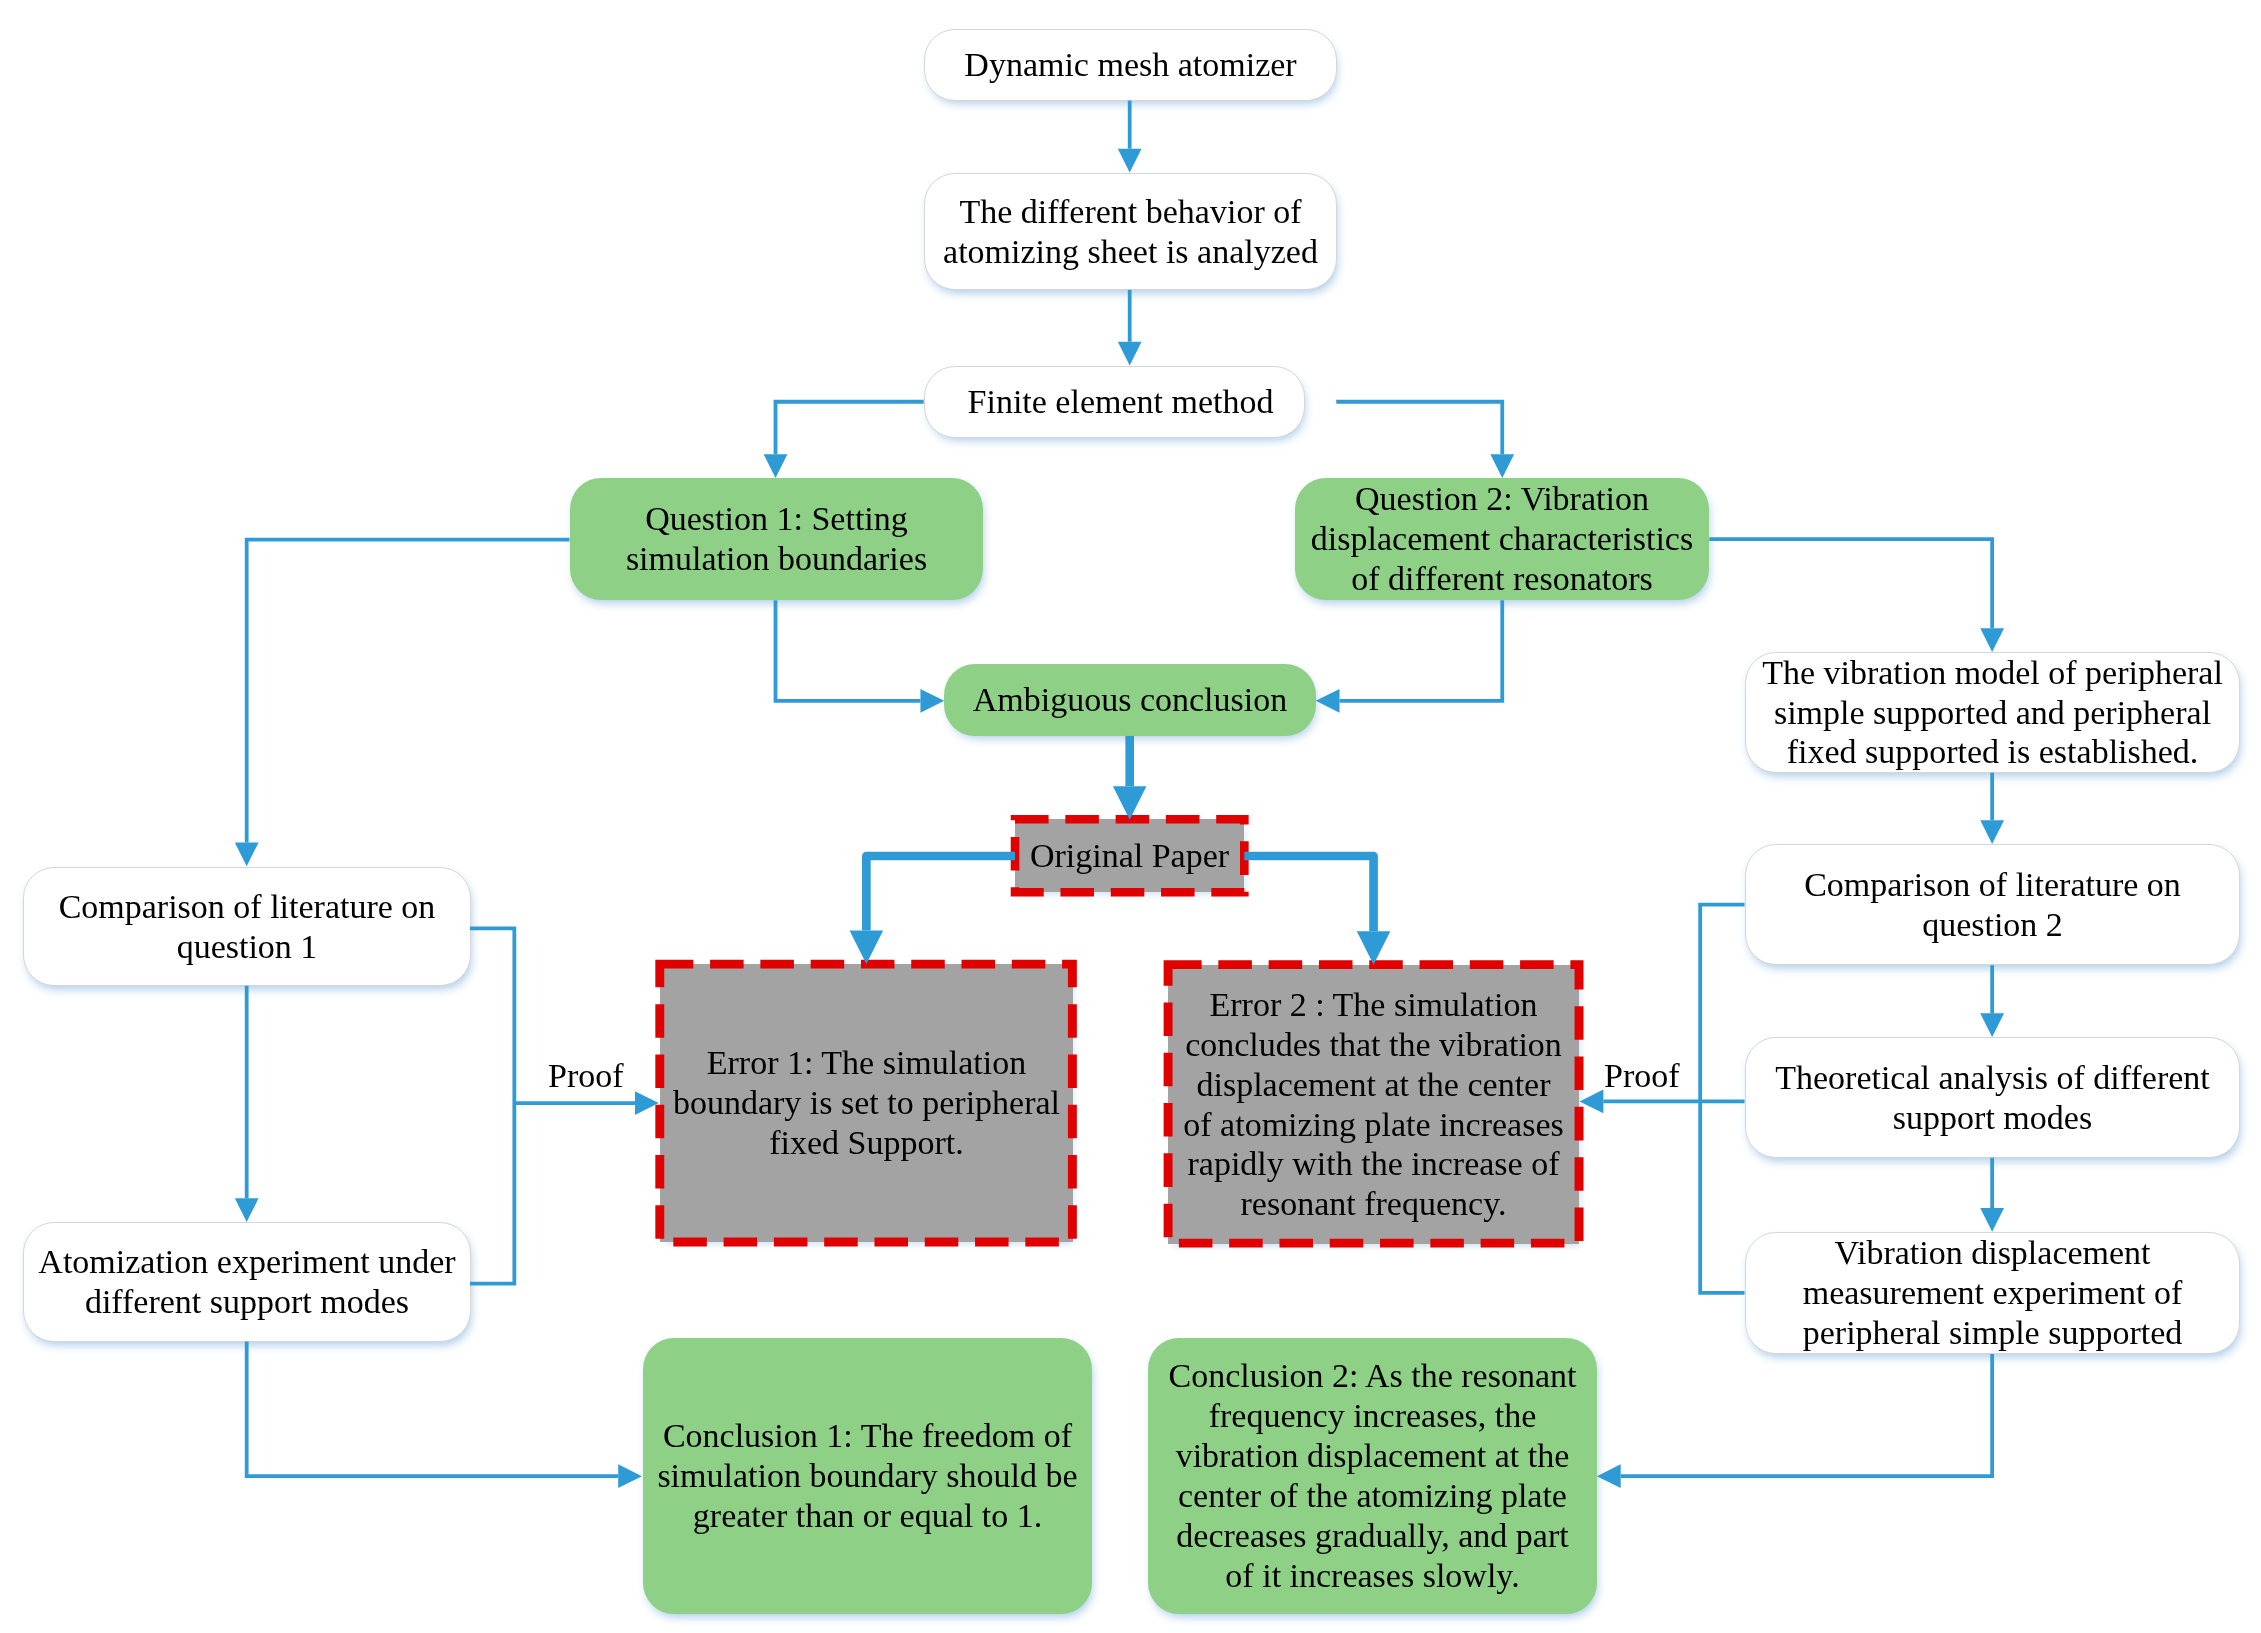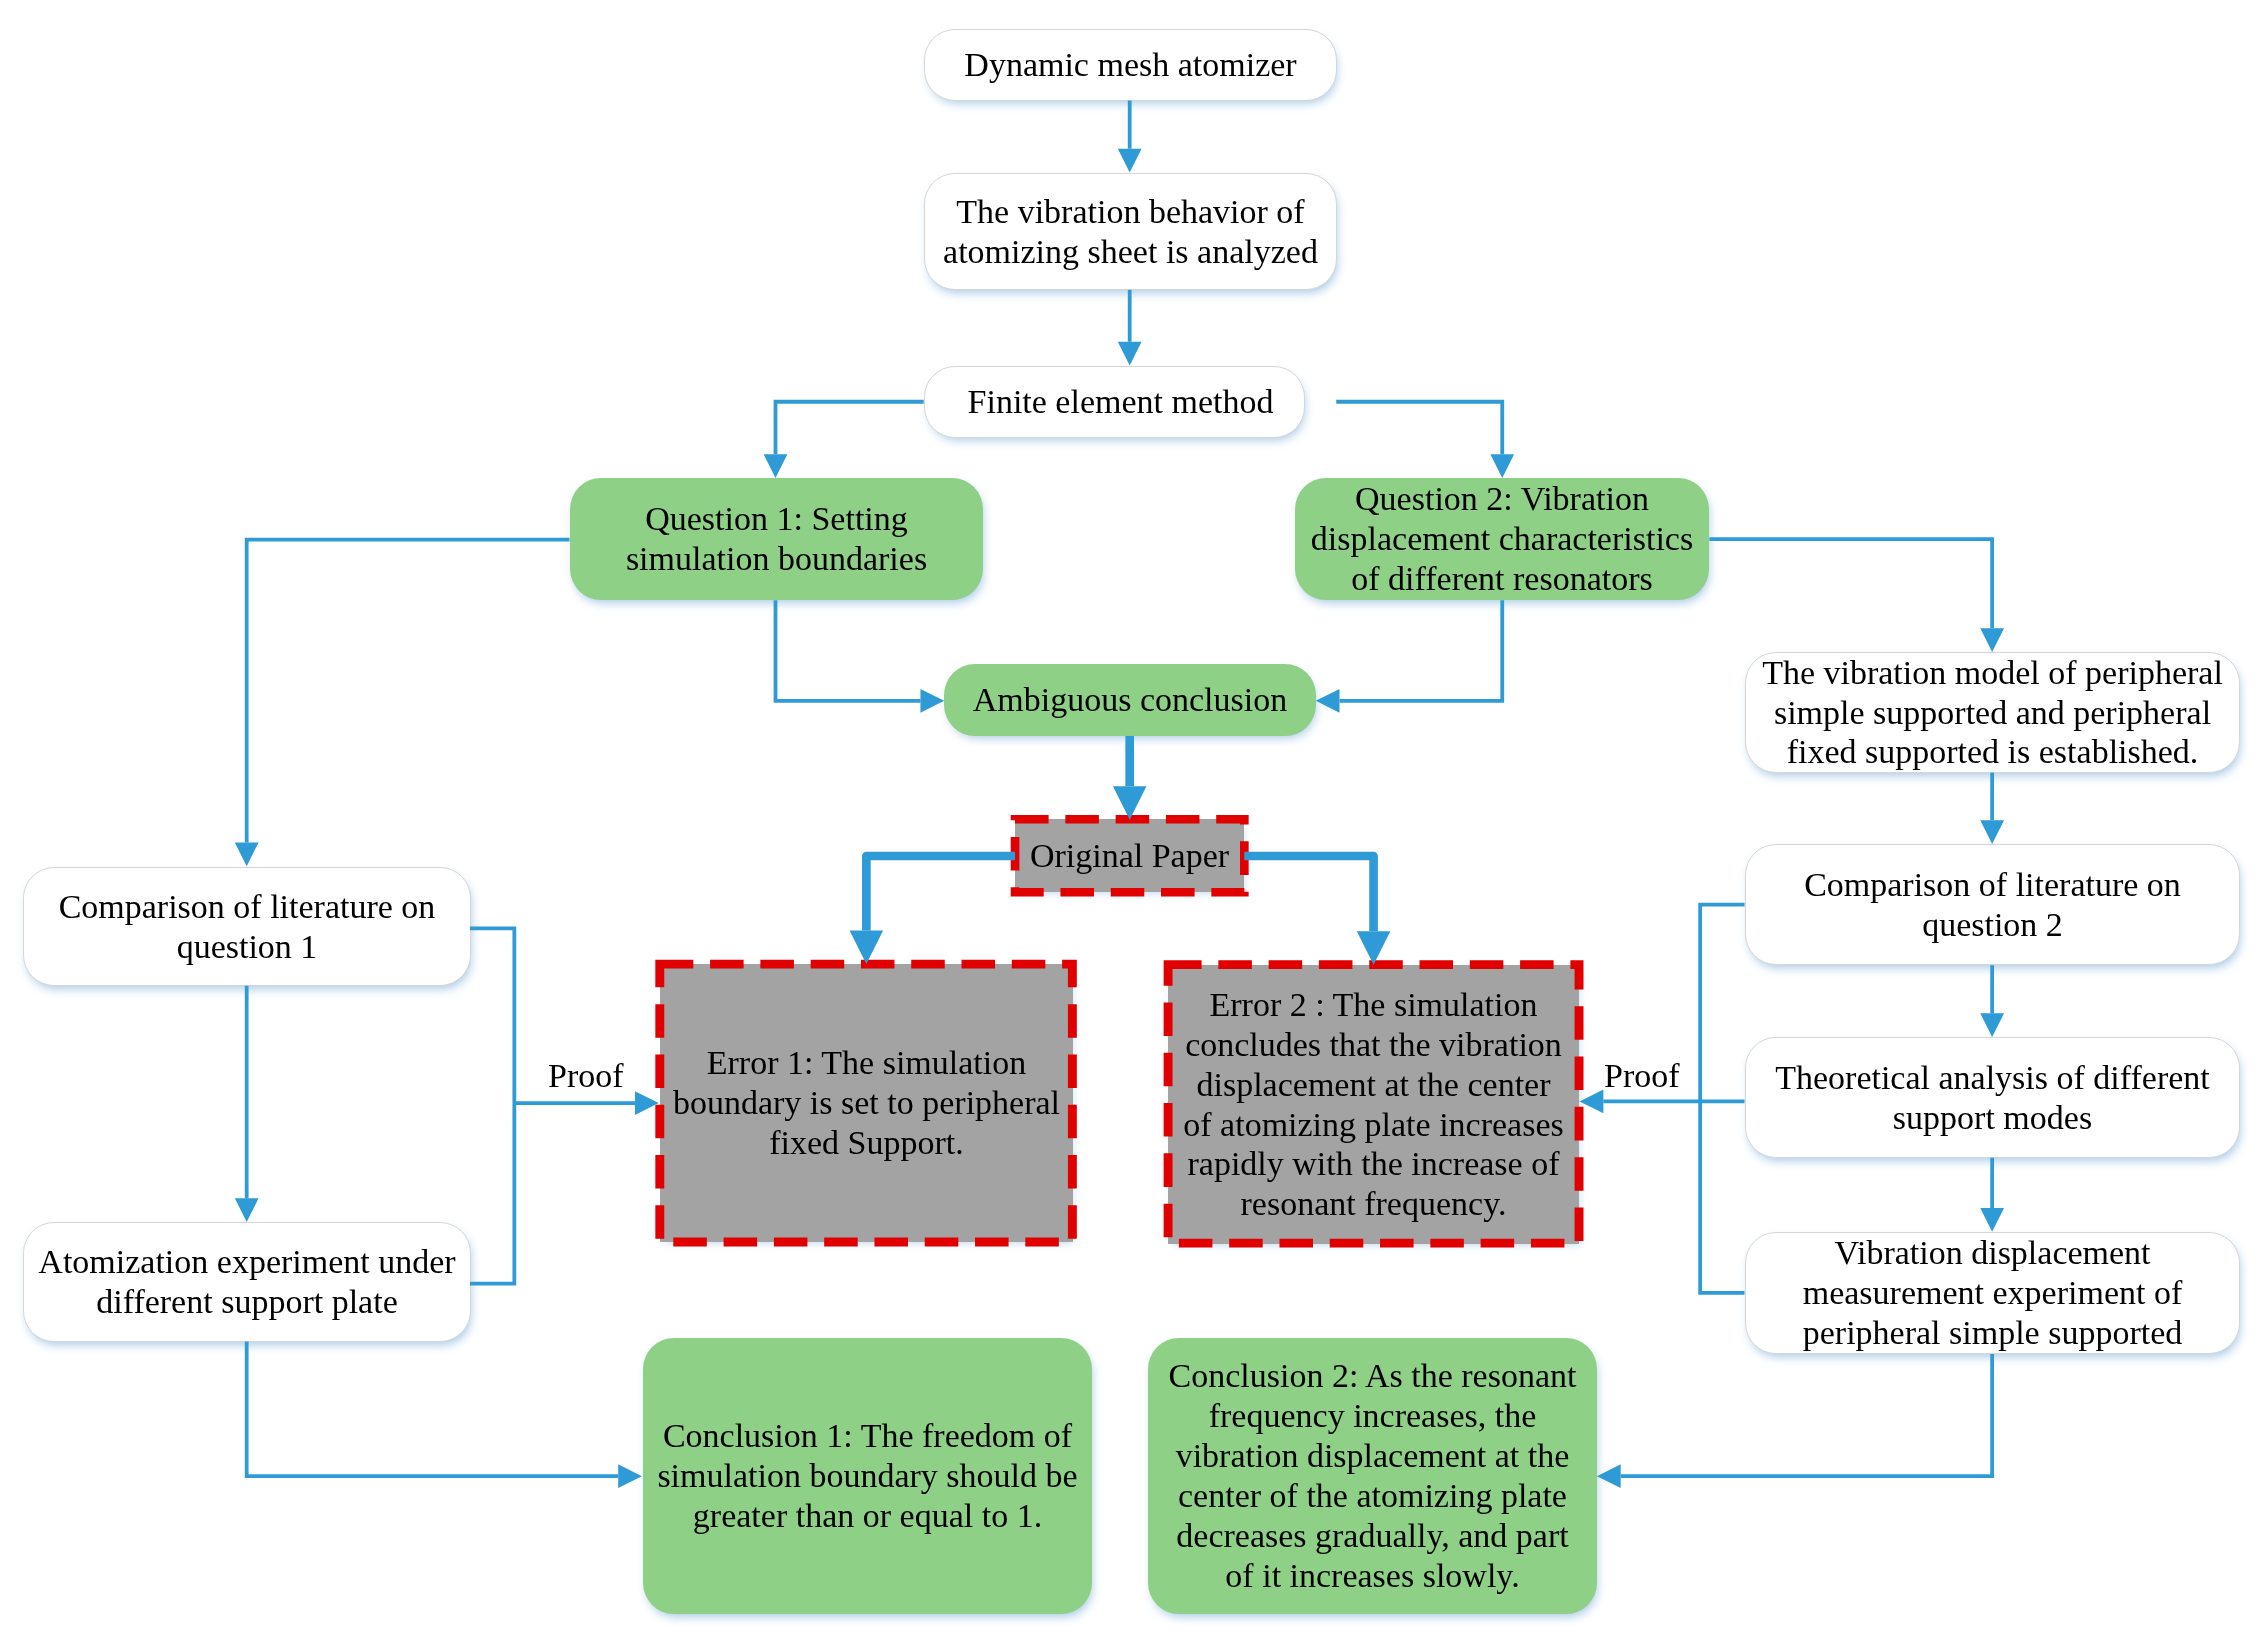--- a/index.html
+++ b/index.html
@@ -67,21 +67,21 @@
       <polygon points="1187,2730 1143,2708 1143,2752" fill="#2E9BD6"></polygon>
       <polyline points="3684,2504 3684,2730 2997,2730" fill="none" stroke="#2E9BD6" stroke-width="7" stroke-linejoin="miter" stroke-linecap="butt"></polyline>
       <polygon points="2953,2730 2997,2708 2997,2752" fill="#2E9BD6"></polygon>
     </svg>
 
 <div class="node plain shadow" style="left:924px;top:29px;width:413px;height:72px;">
   <span>Dynamic mesh atomizer</span>
 </div>
 
 <div class="node plain shadow" style="left:924px;top:173px;width:413px;height:117px;padding:0 14px;">
-  <span>The vibration behavior of atomizing sheet is analyzed</span>
+  <span>The different behavior of atomizing sheet is analyzed</span>
 </div>
 
 <div class="node plain shadow" style="left:924px;top:366px;width:381px;height:72px;padding-left:12px;">
   <span>Finite element method</span>
 </div>
 
 <div class="node green shadow" style="left:570px;top:478px;width:413px;height:122px;padding:0 32px;">
   <span>Question 1: Setting simulation boundaries</span>
 </div>
 
@@ -111,21 +111,21 @@
 
 <div class="node yellow" style="left:660px;top:964px;width:413px;height:278px;padding:0 12px;">
   <span>Error 1: The simulation boundary is set to peripheral fixed Support.</span>
 </div>
 
 <div class="node yellow" style="left:1168px;top:965px;width:411px;height:279px;padding:0 12px;">
   <span>Error 2 : The simulation concludes that the vibration displacement at the center of atomizing plate increases rapidly with the increase of resonant frequency.</span>
 </div>
 
 <div class="node plain shadow" style="left:23px;top:1222px;width:448px;height:120px;padding:0 12px;">
-  <span>Atomization experiment under different support plate</span>
+  <span>Atomization experiment under different support modes</span>
 </div>
 
 <div class="node plain shadow" style="left:1745px;top:1037px;width:495px;height:121px;padding:0 12px;">
   <span>Theoretical analysis of different support modes</span>
 </div>
 
 <div class="node plain shadow" style="left:1745px;top:1232px;width:495px;height:122px;padding:0 12px;">
   <span>Vibration displacement measurement experiment of peripheral simple supported</span>
 </div>
 

